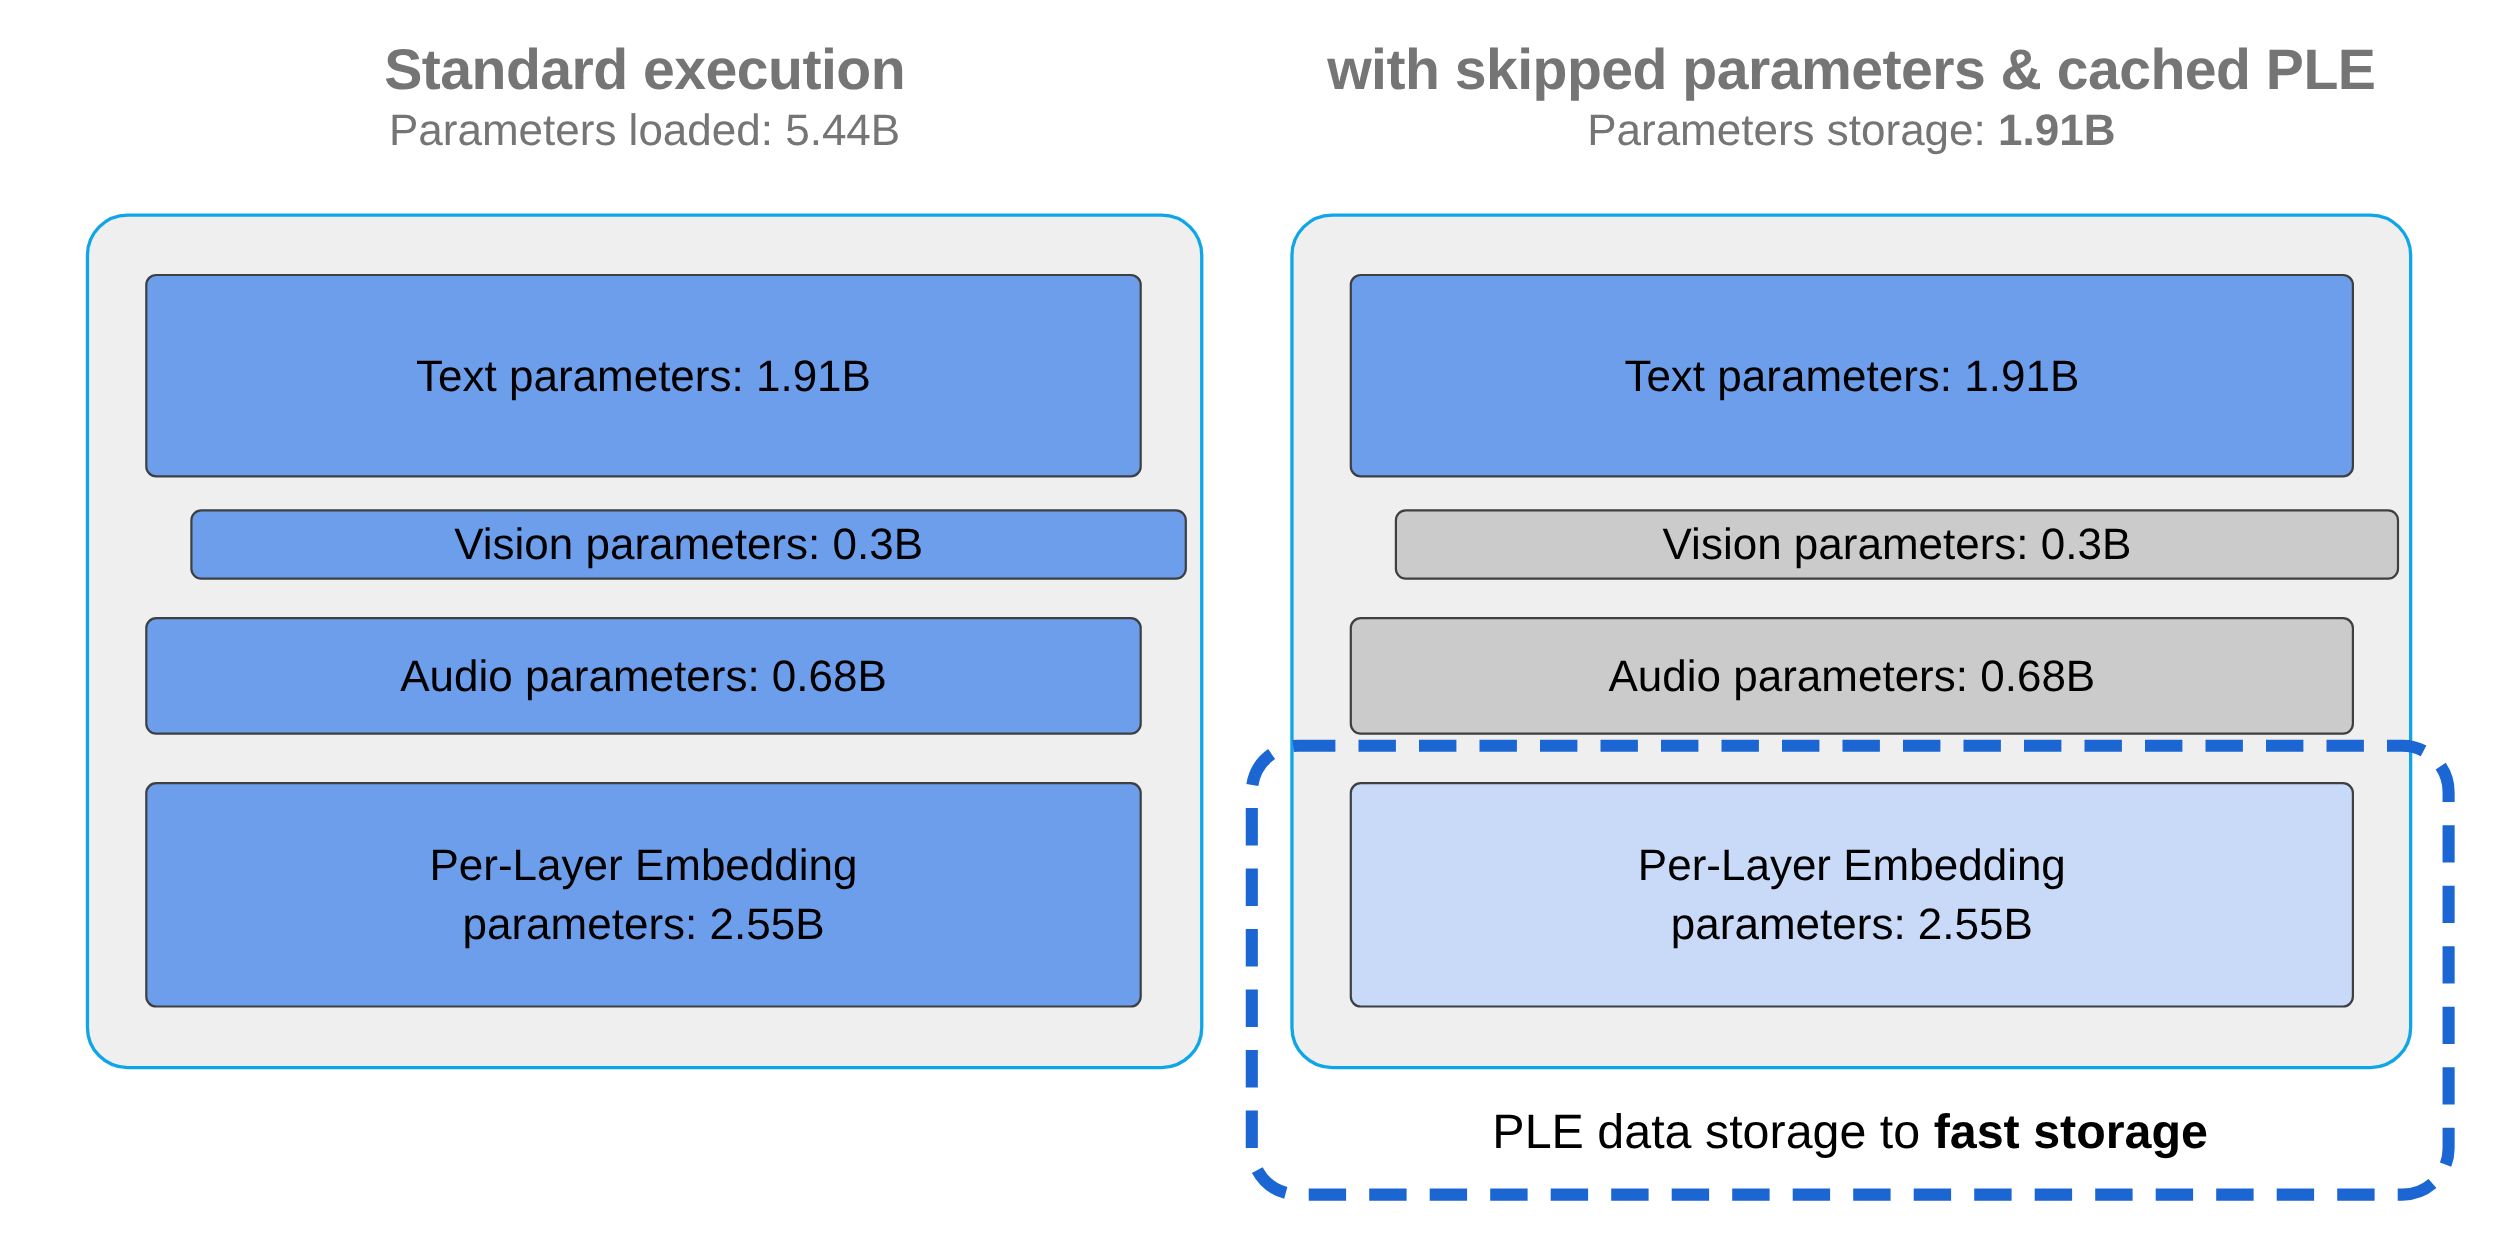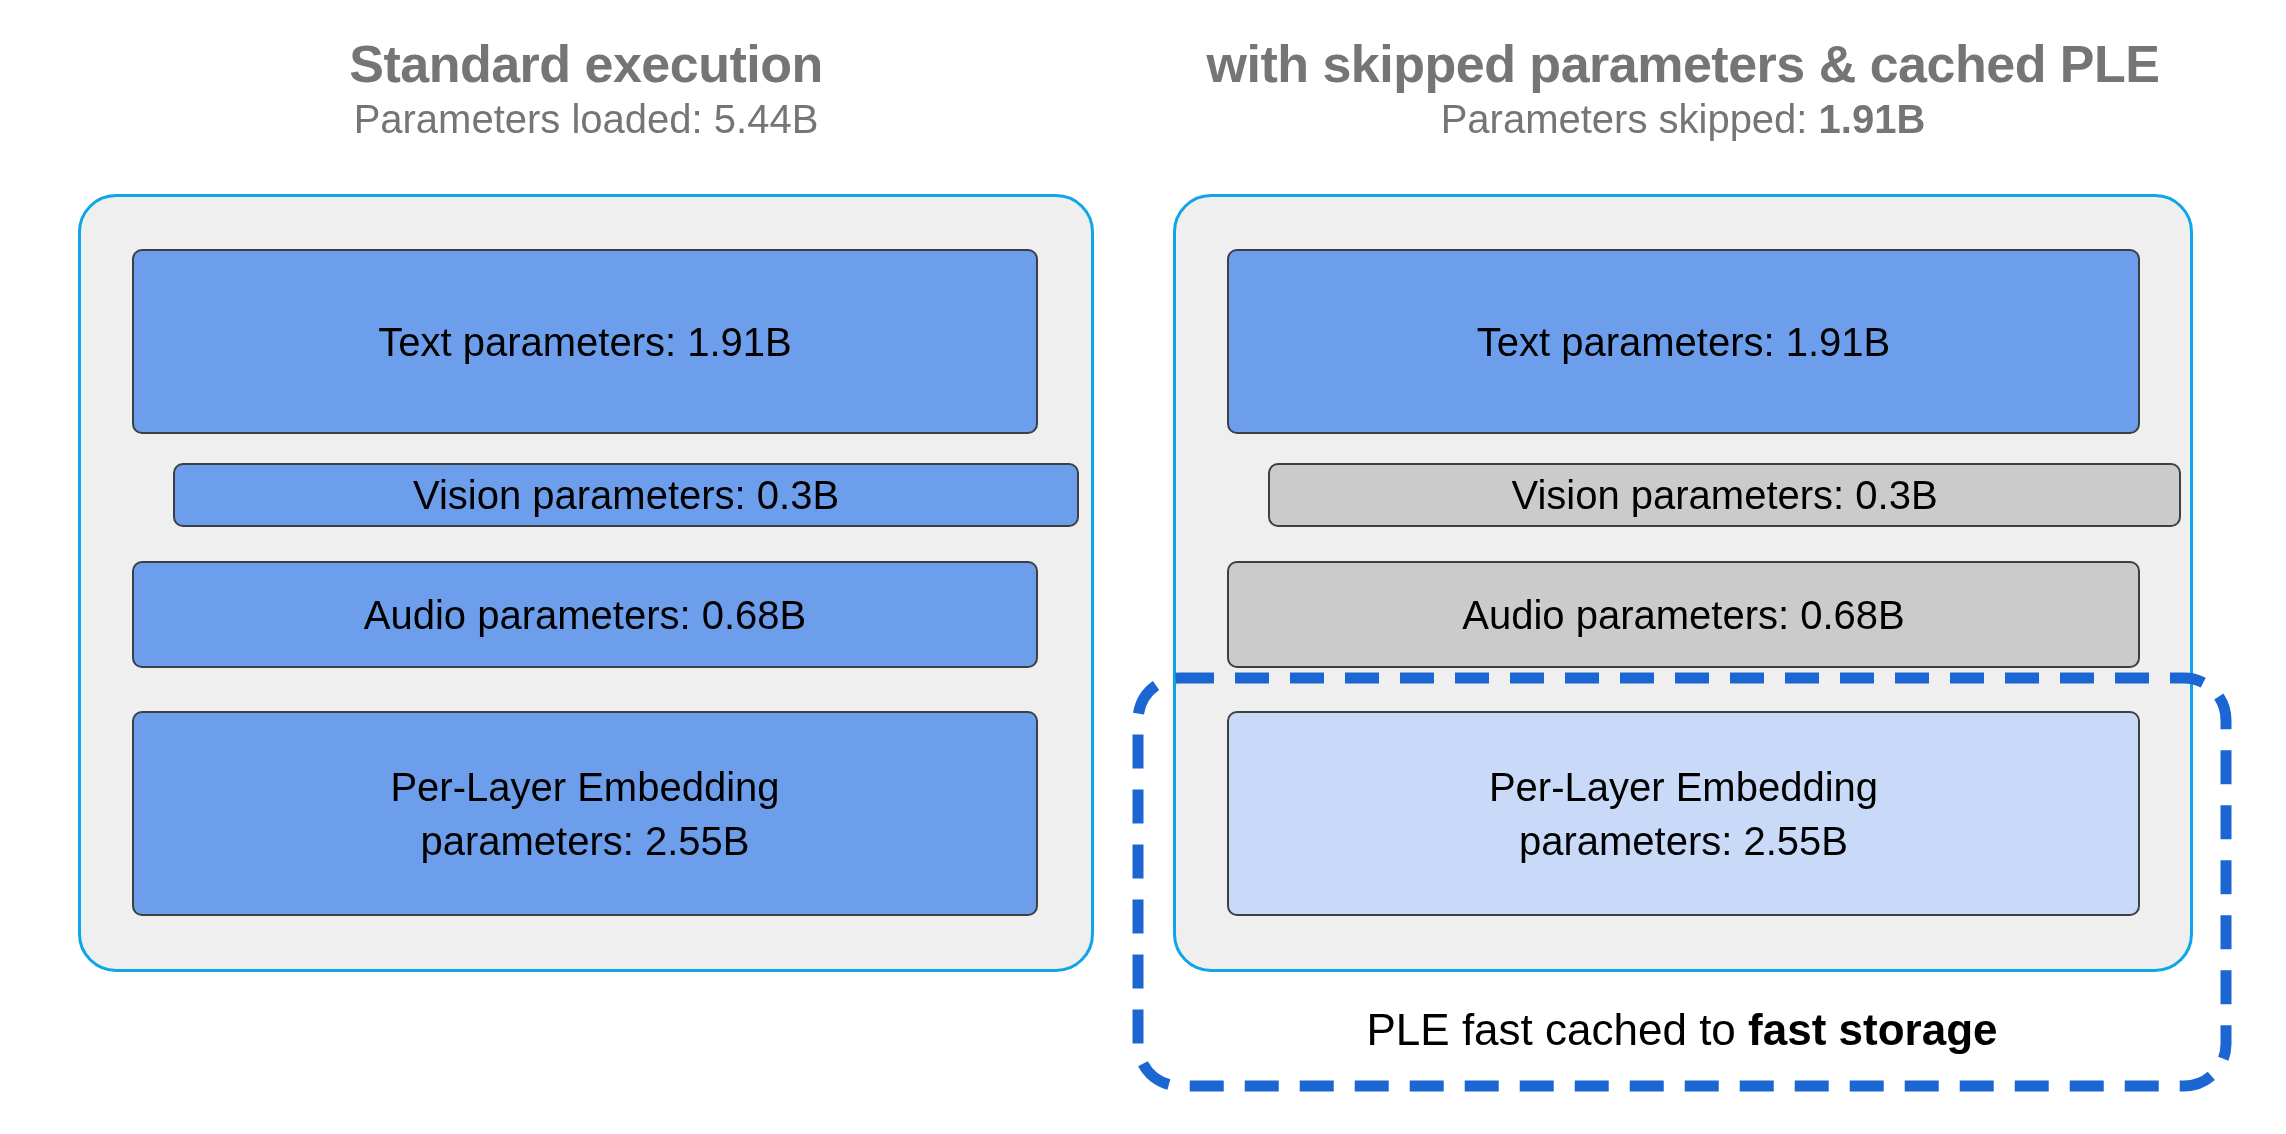--- a/index.html
+++ b/index.html
@@ -95,21 +95,21 @@
       <div class="pbox fill-blue box-ple">
         <span class="line">Per-Layer Embedding</span>
         <span class="line">parameters: 2.55B</span>
       </div>
     </div>
   </section>
 
   <section class="panel panel-right">
     <h2 class="title">with skipped parameters &amp; cached PLE</h2>
     <p class="subtitle">
-      <span>Parameters skipped: </span><b>1.91B</b>
+      <span>Parameters storage: </span><b>1.91B</b>
     </p>
 
     <div class="container">
       <div class="pbox fill-blue box-text">
         <span class="line">Text parameters: 1.91B</span>
       </div>
       <div class="pbox fill-gray box-vision">
         <span class="line">Vision parameters: 0.3B</span>
       </div>
       <div class="pbox fill-gray box-audio">
@@ -120,16 +120,16 @@
         <span class="line">parameters: 2.55B</span>
       </div>
     </div>
   </section>
 
   <svg class="dashed-outline" width="1106" height="426" viewBox="0 0 1106 426" xmlns="http://www.w3.org/2000/svg">
     <rect x="8" y="8" width="1088" height="408" rx="42" ry="42" fill="none" stroke="#1b66d2" stroke-width="11" stroke-dasharray="34 21"></rect>
   </svg>
 
   <div class="cache-caption">
-    <span>PLE fast cached to </span><b>fast storage</b>
+    <span>PLE data storage to </span><b>fast storage</b>
   </div>
 
 </div>
 
 </body></html>

